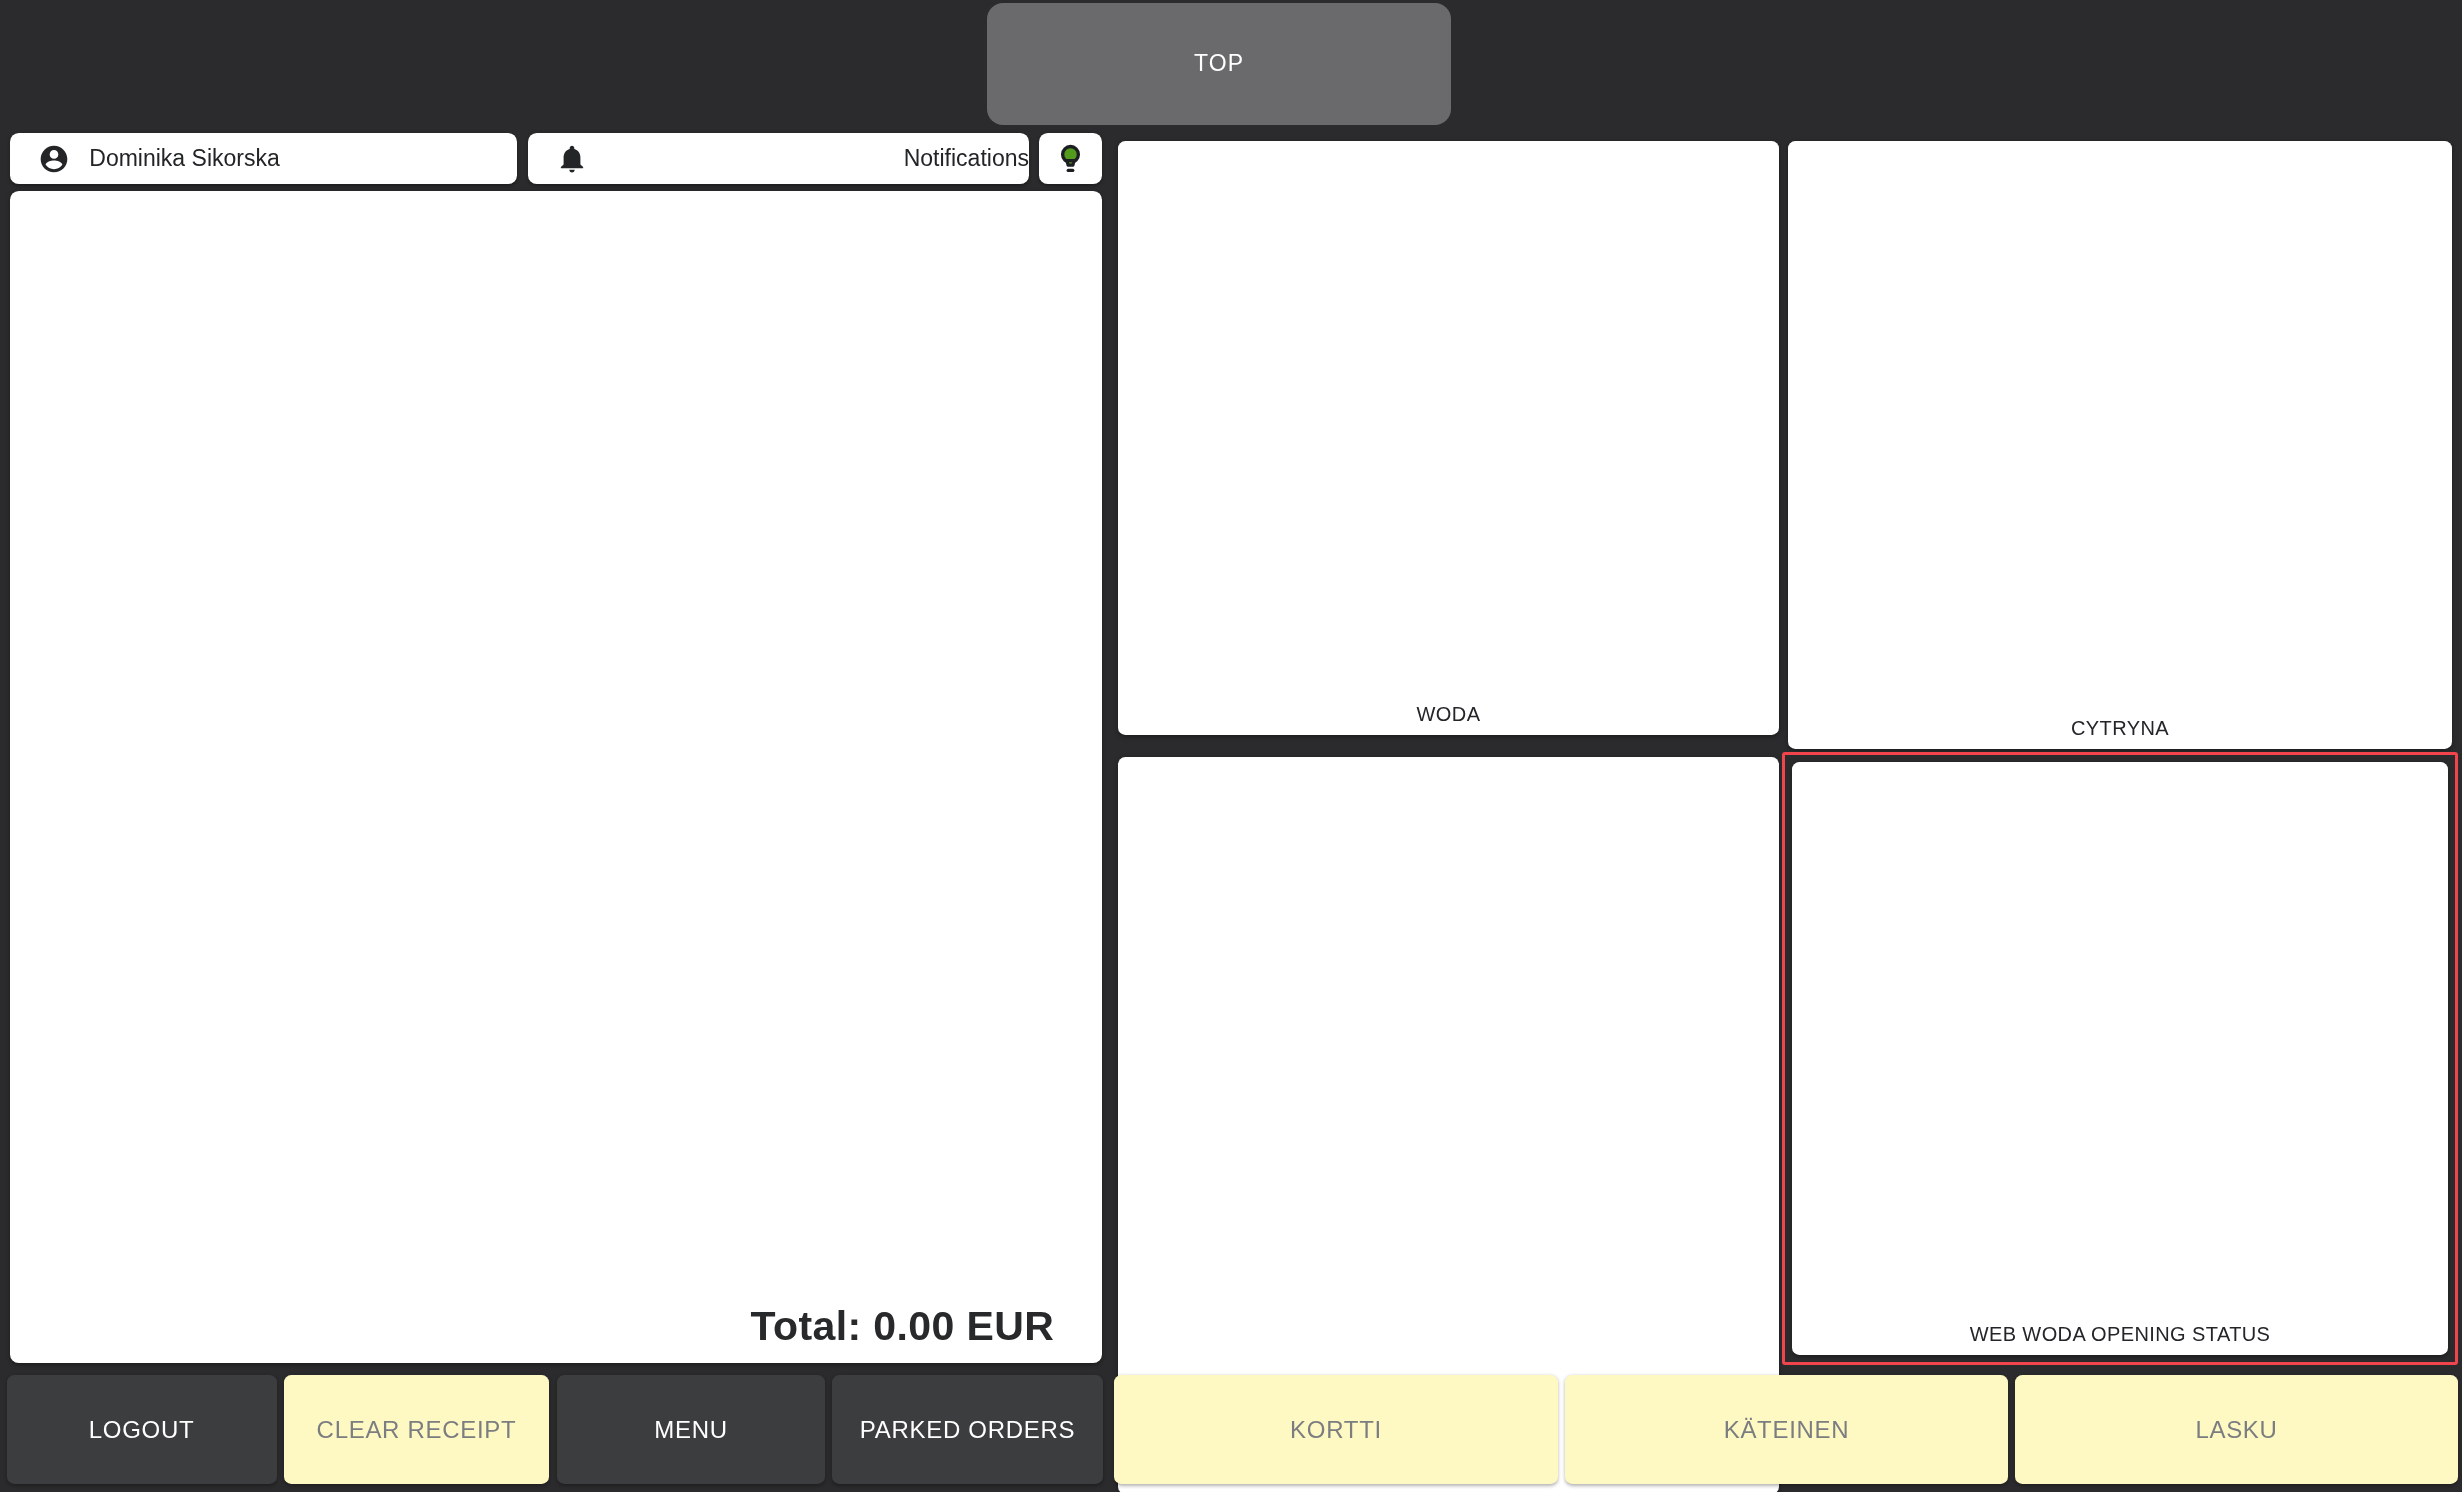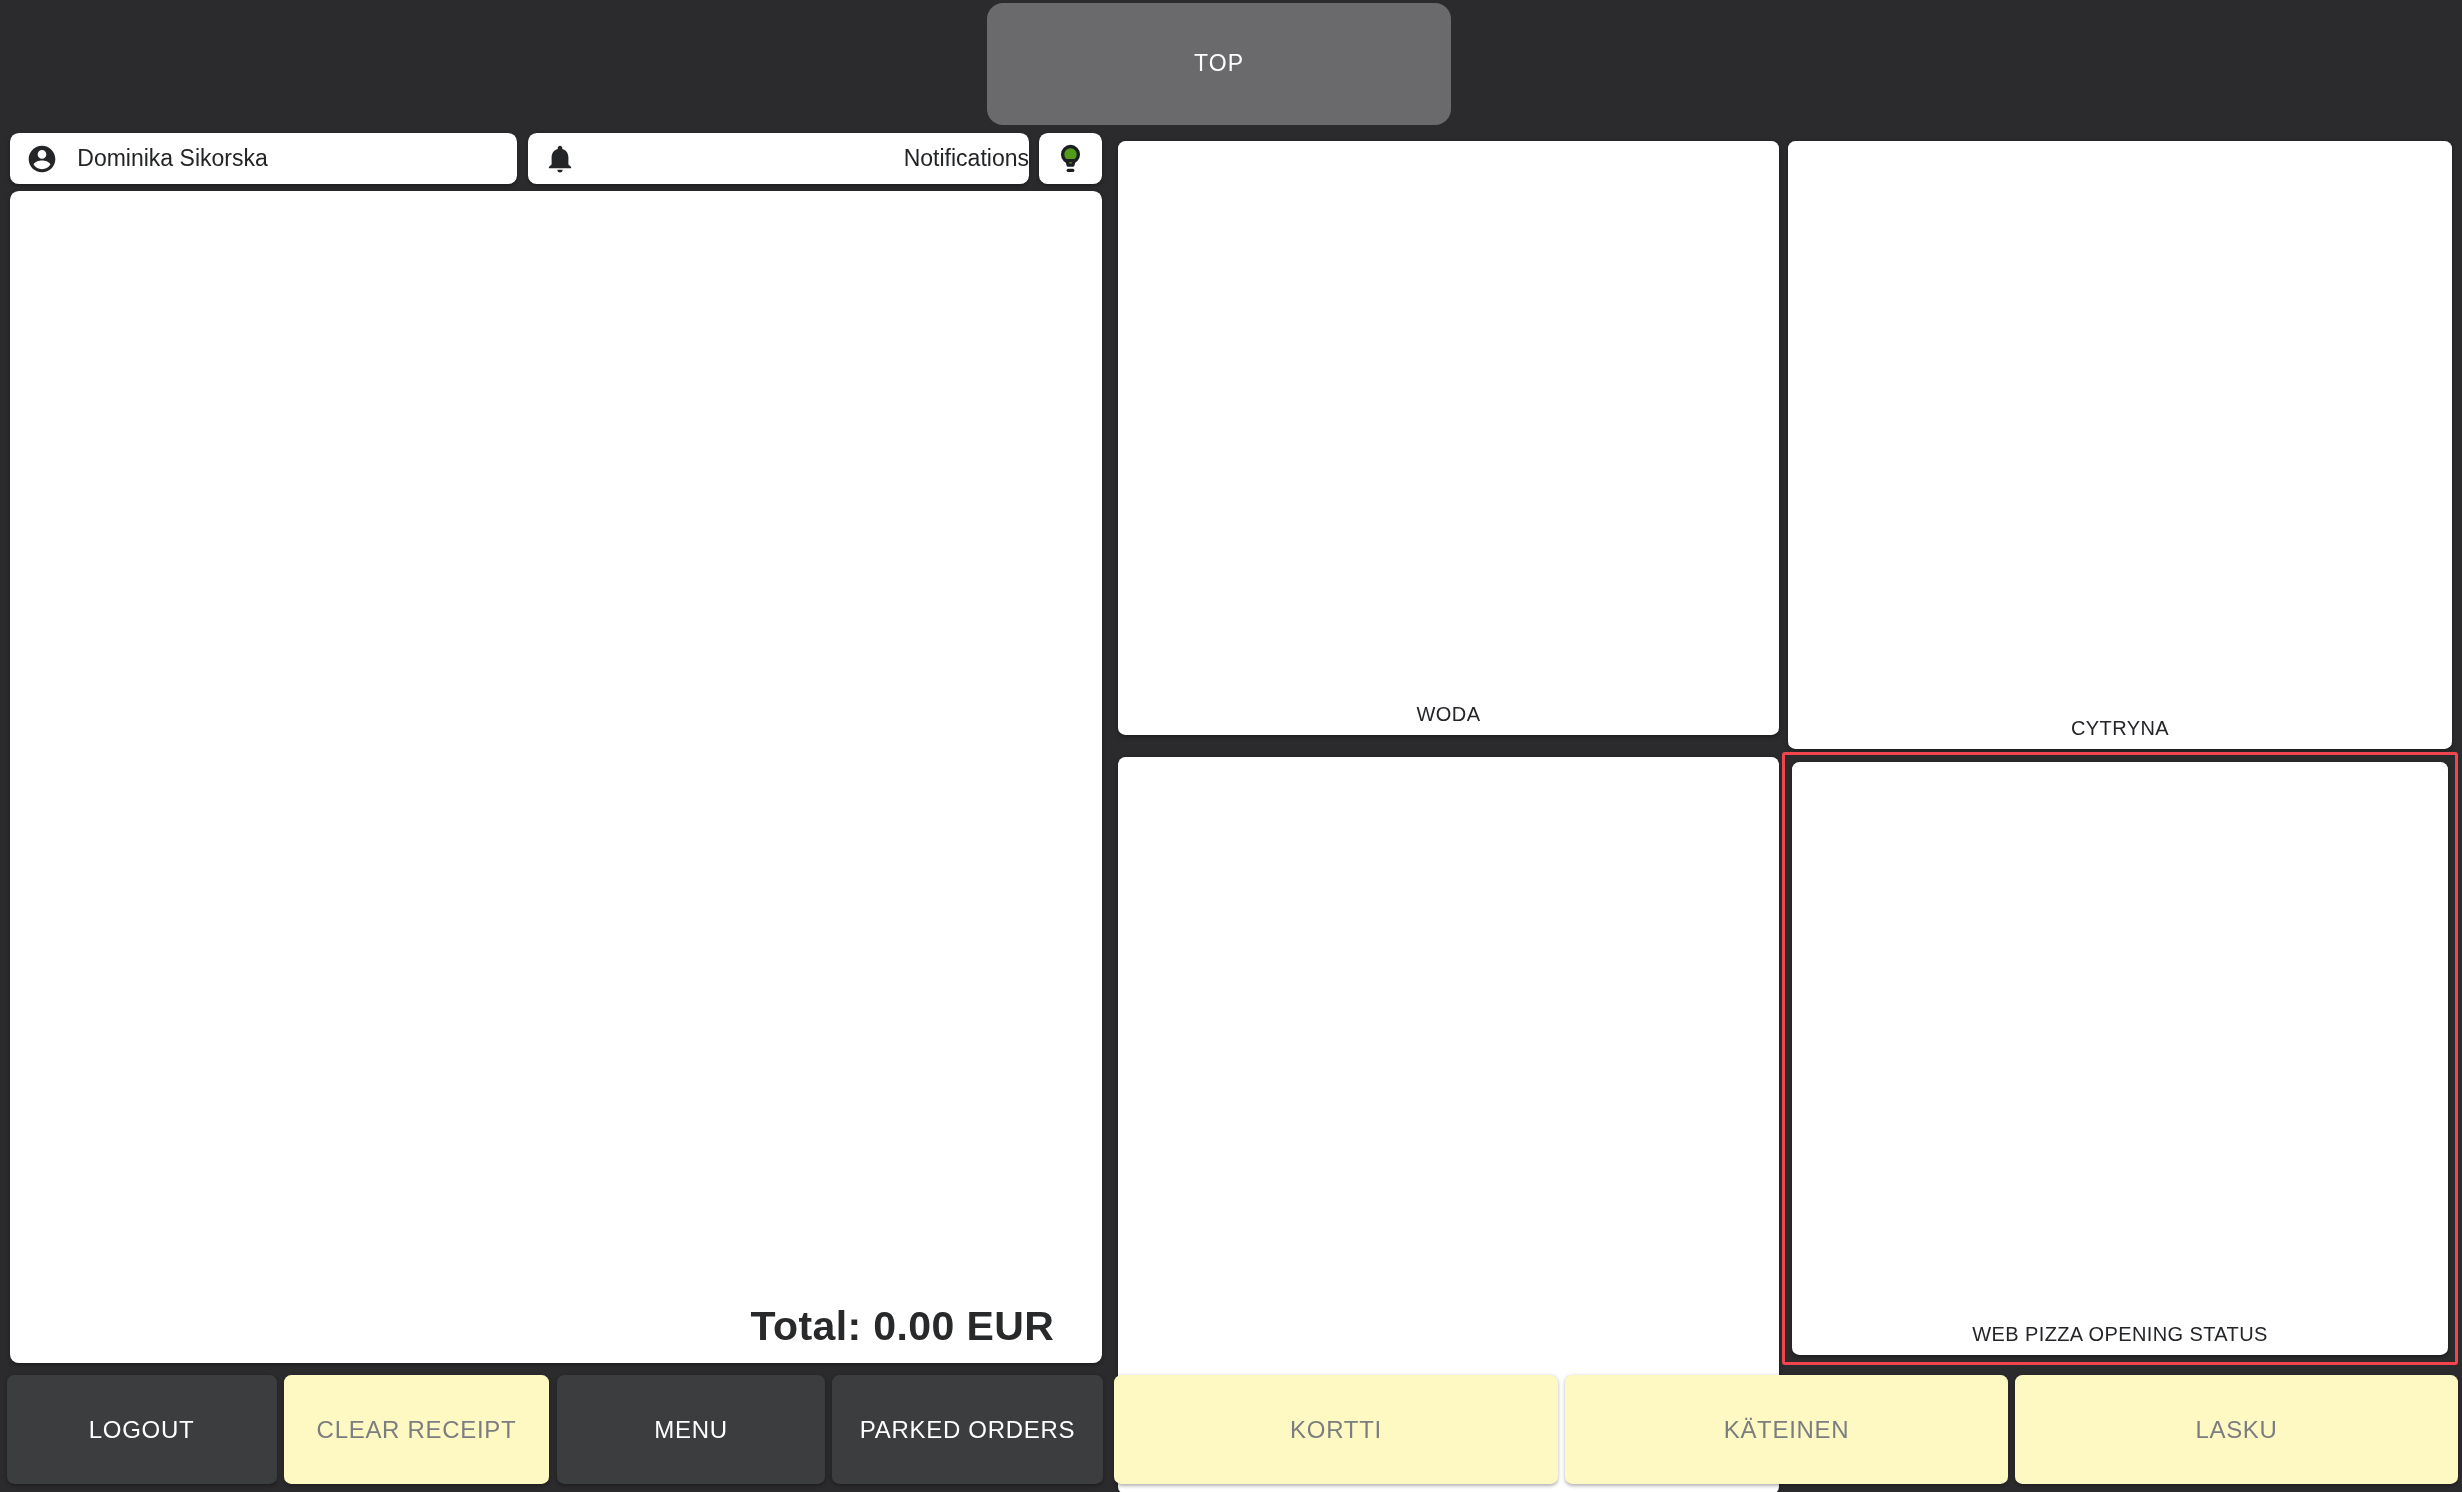--- a/index.html
+++ b/index.html
@@ -21,21 +21,21 @@
     color: #ffffff; font-size: 23px; font-weight: 500; letter-spacing: 1.1px;
     cursor: pointer;
   }
 
   
   .id-box {
     top: 133px; height: 51px;
     background: #ffffff;
     border-radius: 8.8px;
     display: flex; align-items: center;
-    padding-left: 16px;
+    padding-left: 28px;
     box-shadow: 0 1.5px 3.7px rgba(0,0,0,0.35);
     color: #222426; font-size: 23px;
     cursor: pointer;
   }
   #user-box  { left: 10.3px;   width: 507px; }
   #notif-box { left: 528px;  width: 501px; justify-content: space-between; }
   #bulb-box  { left: 1039px; width: 63px; justify-content: center; padding-left: 0; }
   .id-box .icon { width: 32px; height: 32px; flex: 0 0 32px; margin-right: 19px; }
   #bulb-box .icon { margin-right: 0; width: 35px; height: 35px; flex: 0 0 35px; }
 
@@ -152,21 +152,21 @@
 <div id="tile-cytryna" class="abs tile">
   <span class="tile-label">CYTRYNA</span>
 </div>
 
 <div id="tile-pizza" class="abs tile">
   <span class="tile-label">PIZZA</span>
 </div>
 
 <div id="tile-webshop-wrap" class="abs">
   <div class="tile">
-    <span class="tile-label">WEB PIZZA OPENING STATUS</span>
+    <span class="tile-label">WEB WODA OPENING STATUS</span>
   </div>
 </div>
 
 <div id="btn-logout" class="abs action-btn enabled">LOGOUT</div>
 
 <div id="btn-clear-receipt" class="abs action-btn disabled">CLEAR RECEIPT</div>
 
 <div id="btn-menu" class="abs action-btn enabled">MENU</div>
 
 <div id="btn-parked-orders" class="abs action-btn enabled">PARKED ORDERS</div>

